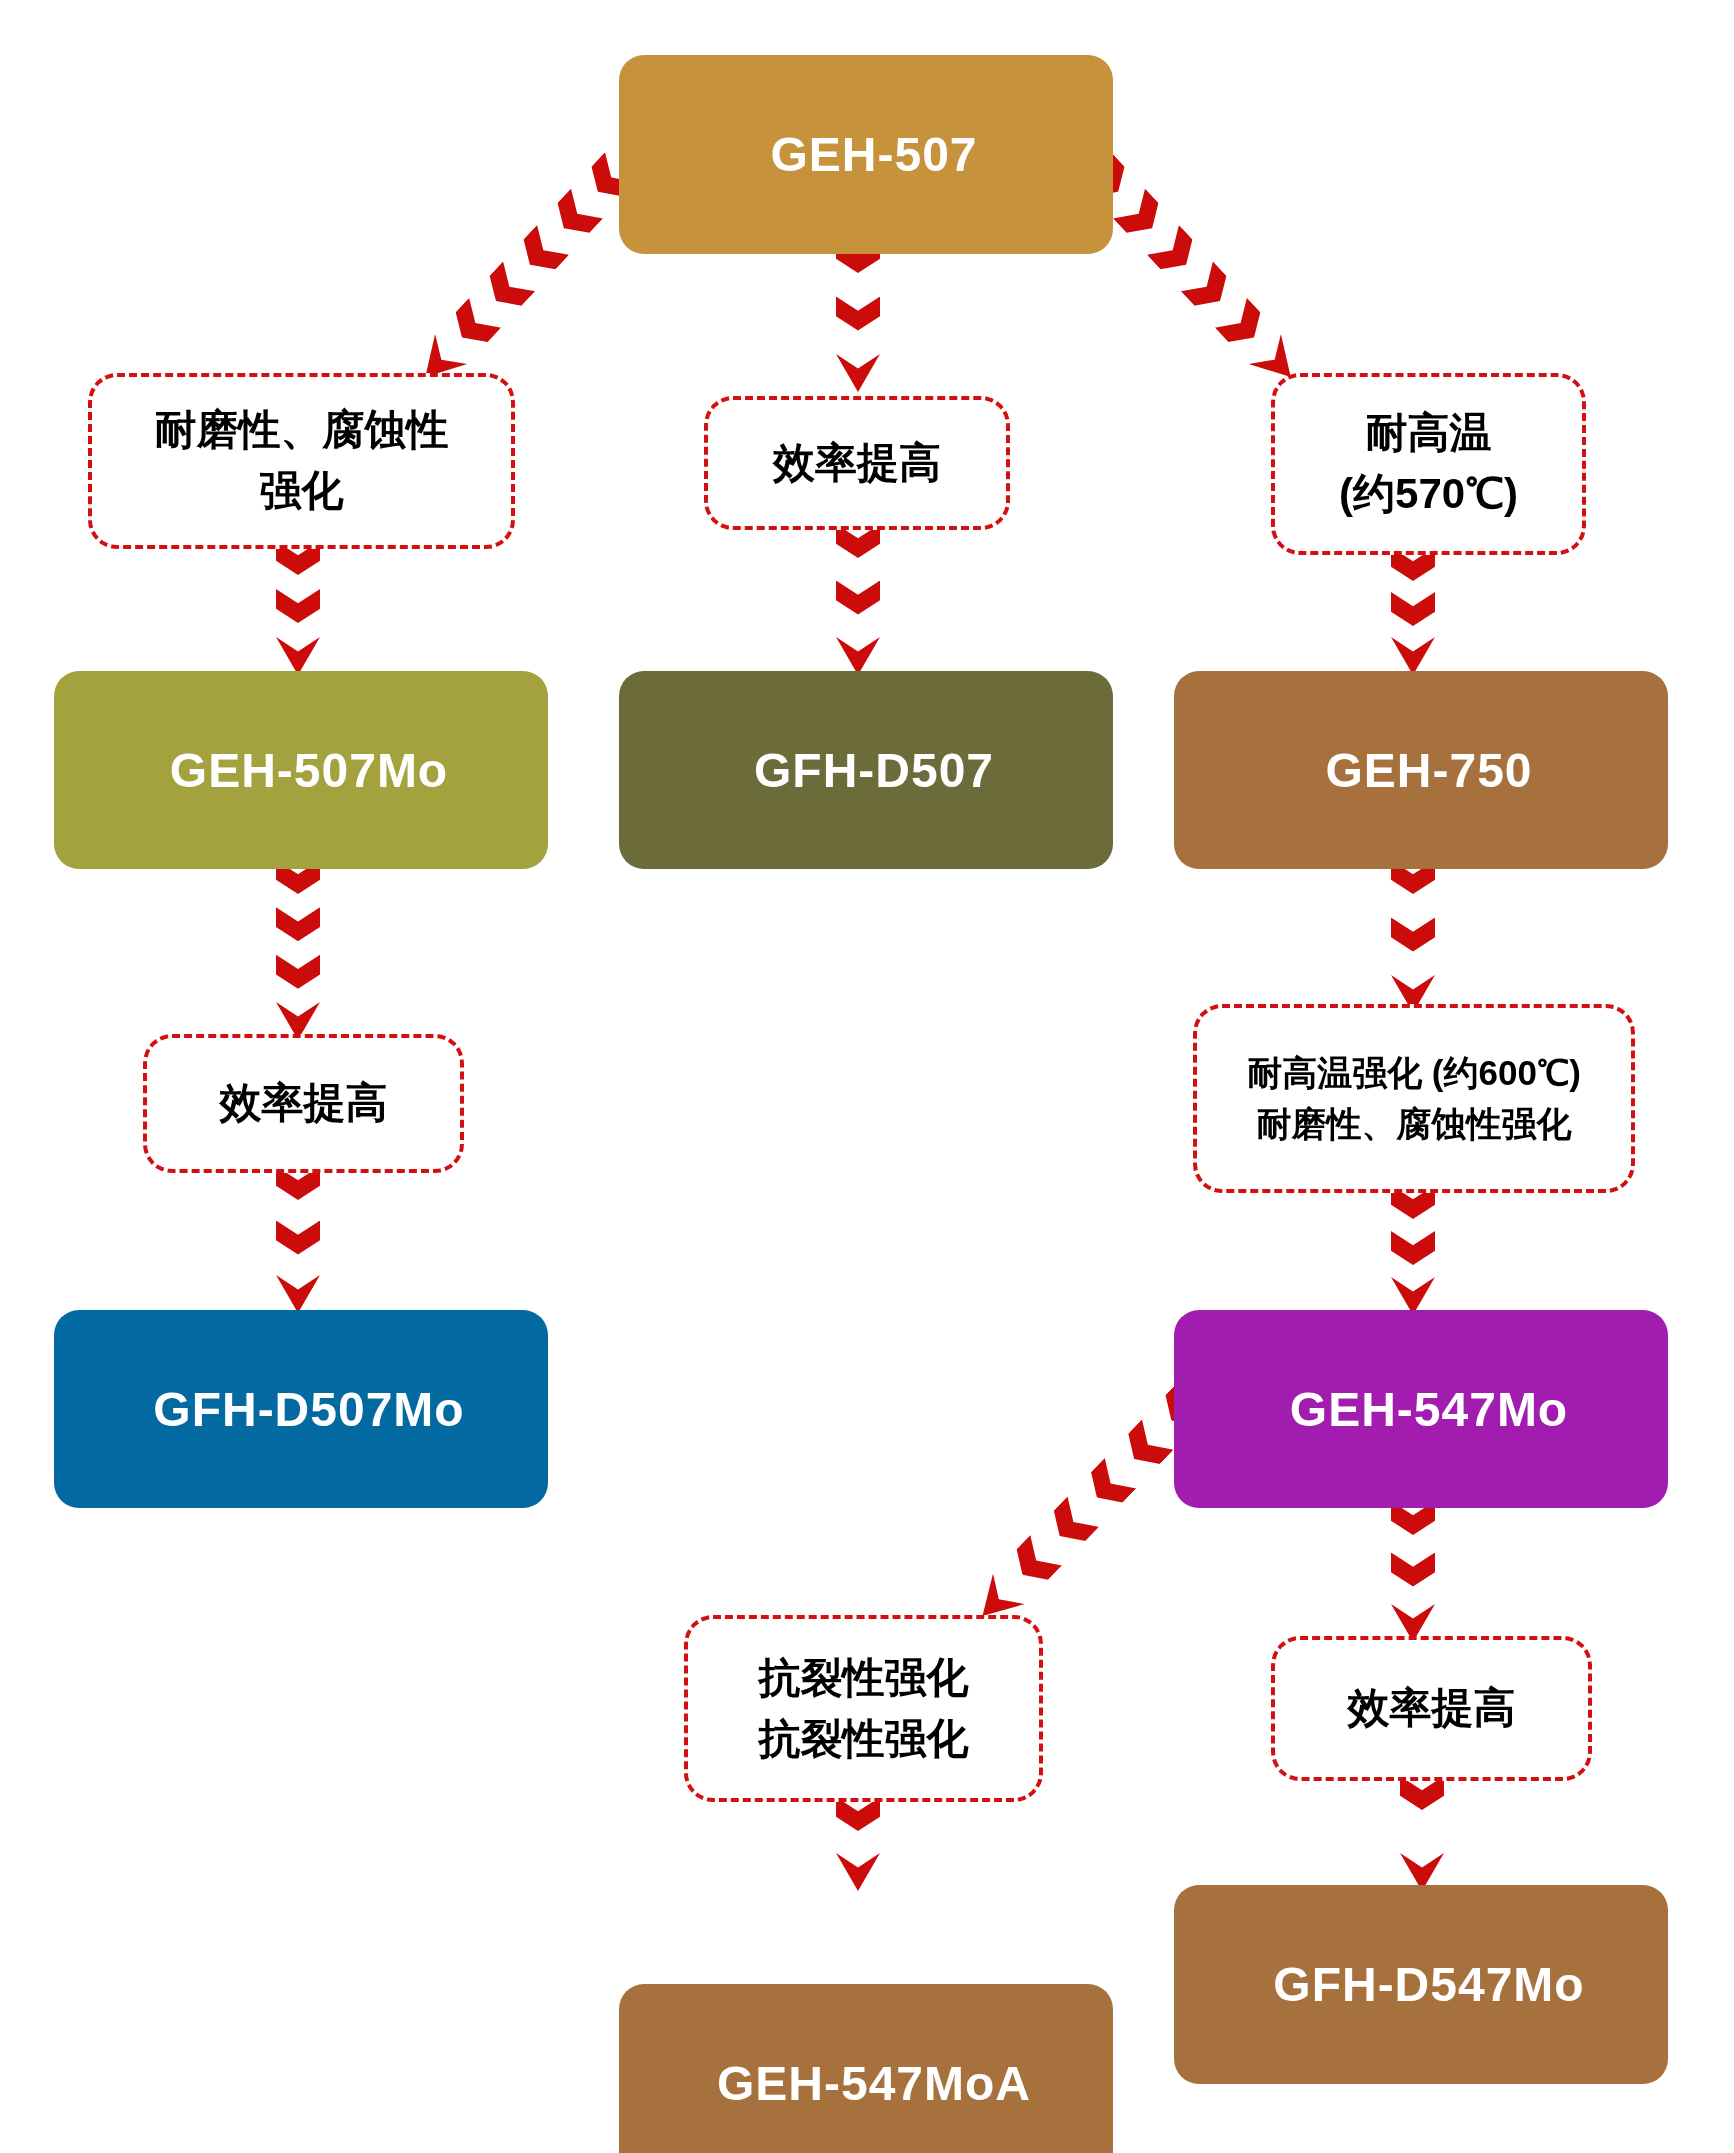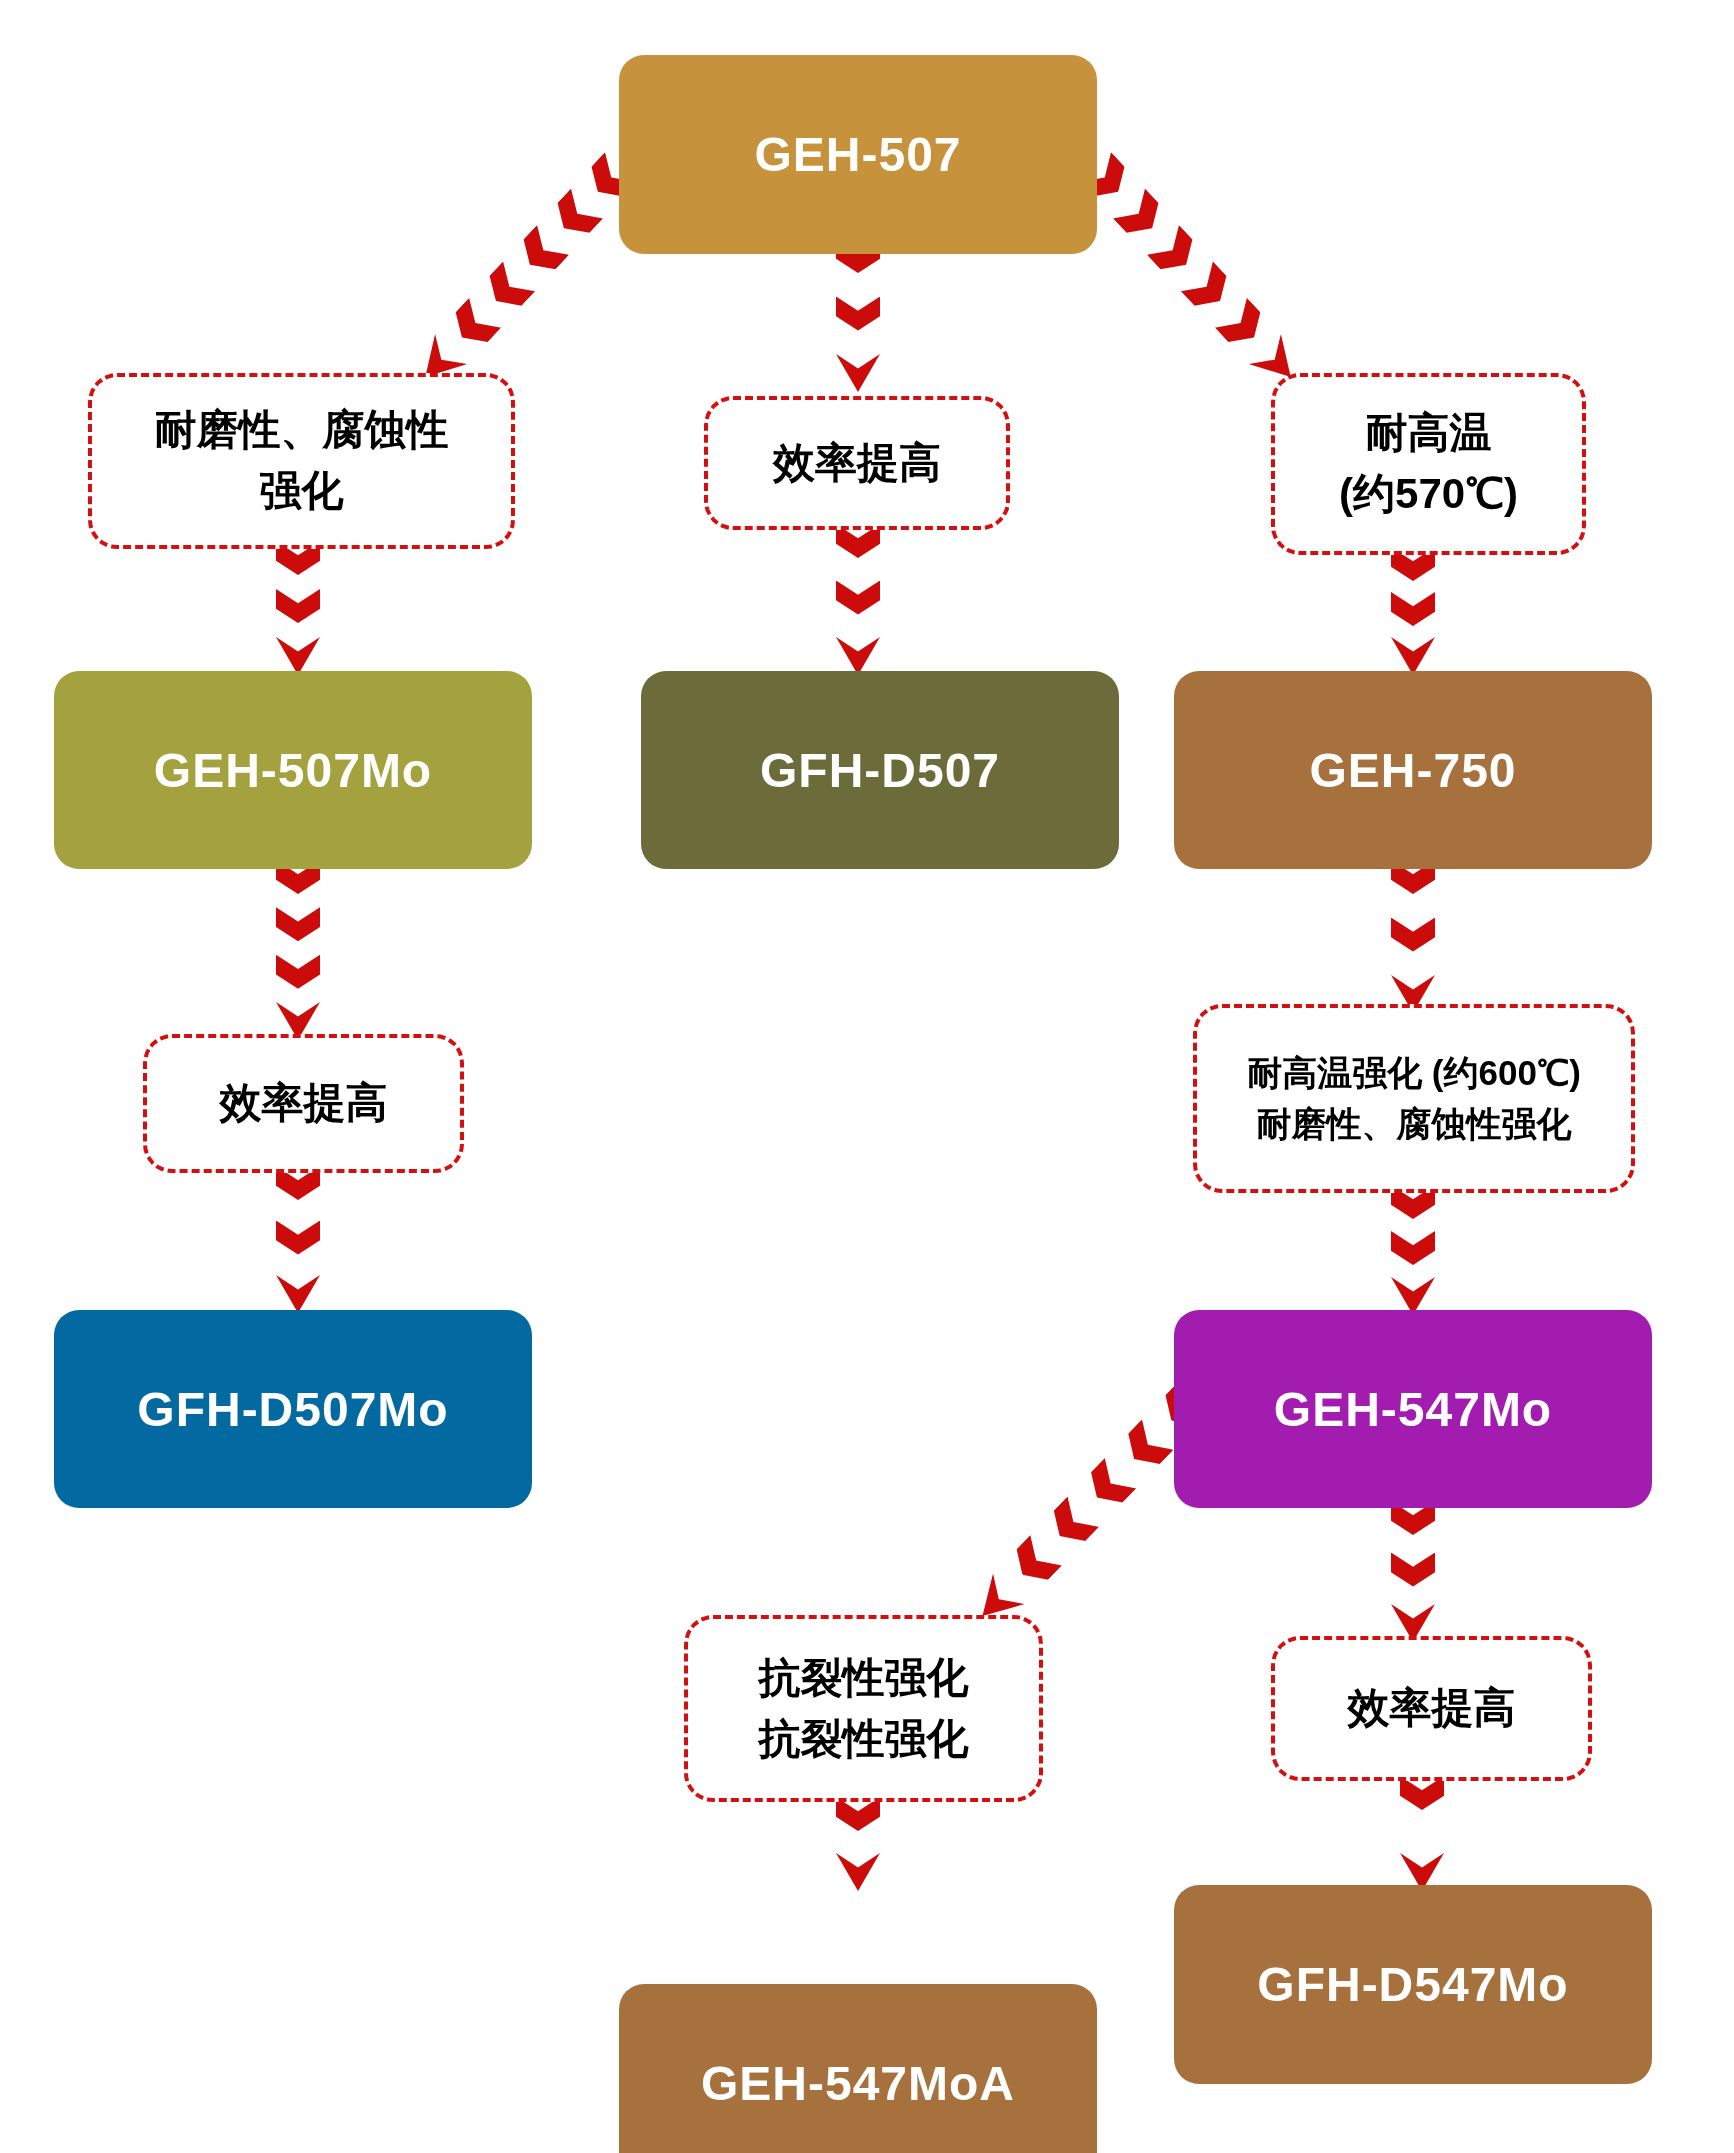--- a/index.html
+++ b/index.html
@@ -13,20 +13,21 @@
   
   .node{
     position:absolute;
     width:478px;height:198px;
     border-radius:25px;
     display:flex;align-items:center;justify-content:center;
     color:#ffffff;
     font-size:48px;font-weight:700;
     letter-spacing:1px;
     z-index:3;
+    padding-left:16px;
   }
   
   .elabel{
     position:absolute;
     border:4.8px dashed #d40f0f;
     border-radius:29px;
     background:#ffffff;
     display:flex;flex-direction:column;align-items:center;justify-content:center;
     color:#000000;
     font-weight:900;
@@ -170,21 +171,21 @@
     <div class="line">抗裂性强化</div>
     <div class="line">抗裂性强化</div>
   </div>
 
   <div class="elabel" style="left:1271px;top:1636px;width:321px;height:145px;font-size:42px;">
     <div class="line">效率提高</div>
   </div>
 
   <div class="node" style="left: 619px; top: 55px; height: 199px; background: rgb(198, 146, 60);">GEH-507</div>
   <div class="node" style="left: 54px; top: 671px; background: rgb(164, 162, 62);">GEH-507Mo</div>
-  <div class="node" style="left: 641px; top: 671px; background: rgb(108, 108, 58);">GFH-D507</div>
+  <div class="node" style="left: 619px; top: 671px; background: rgb(108, 108, 58);">GFH-D507</div>
   <div class="node" style="left: 1174px; top: 671px; background: rgb(166, 113, 61);">GEH-750</div>
   <div class="node" style="left: 54px; top: 1310px; background: #0369a1;">GFH-D507Mo</div>
   <div class="node" style="left: 1174px; top: 1310px; background: #a21caf;">GEH-547Mo</div>
   <div class="node" style="left: 619px; top: 1984px; height: 199px; background: rgb(166, 113, 61);">GEH-547MoA</div>
   <div class="node" style="left: 1174px; top: 1885px; height: 199px; background: rgb(166, 113, 61);">GFH-D547Mo</div>
 
 </div>
 
 
 </body></html>

